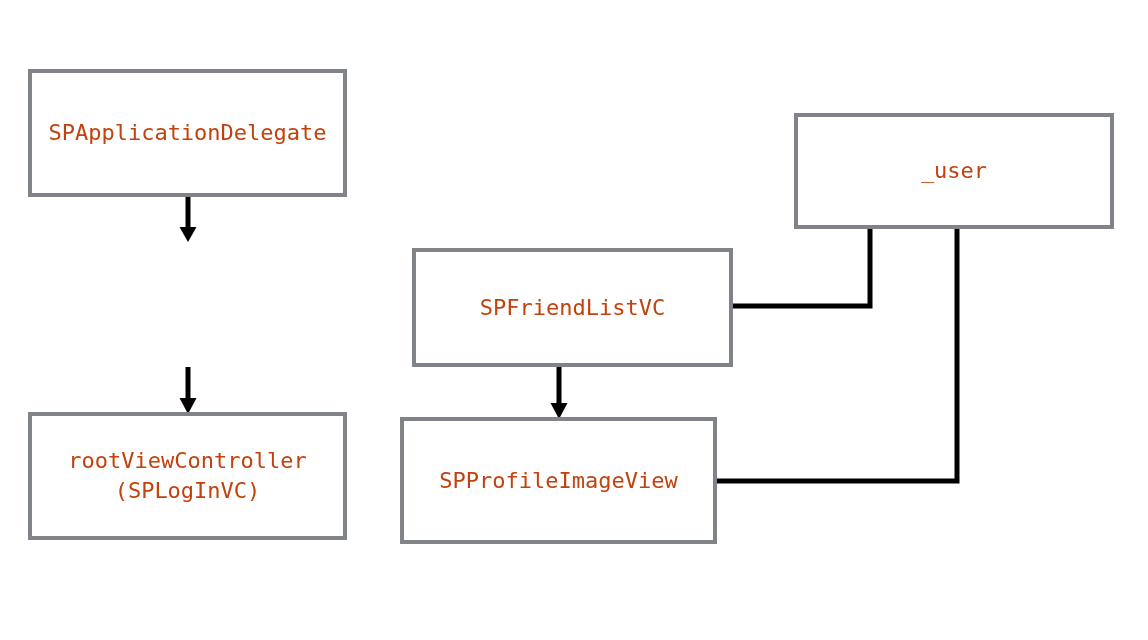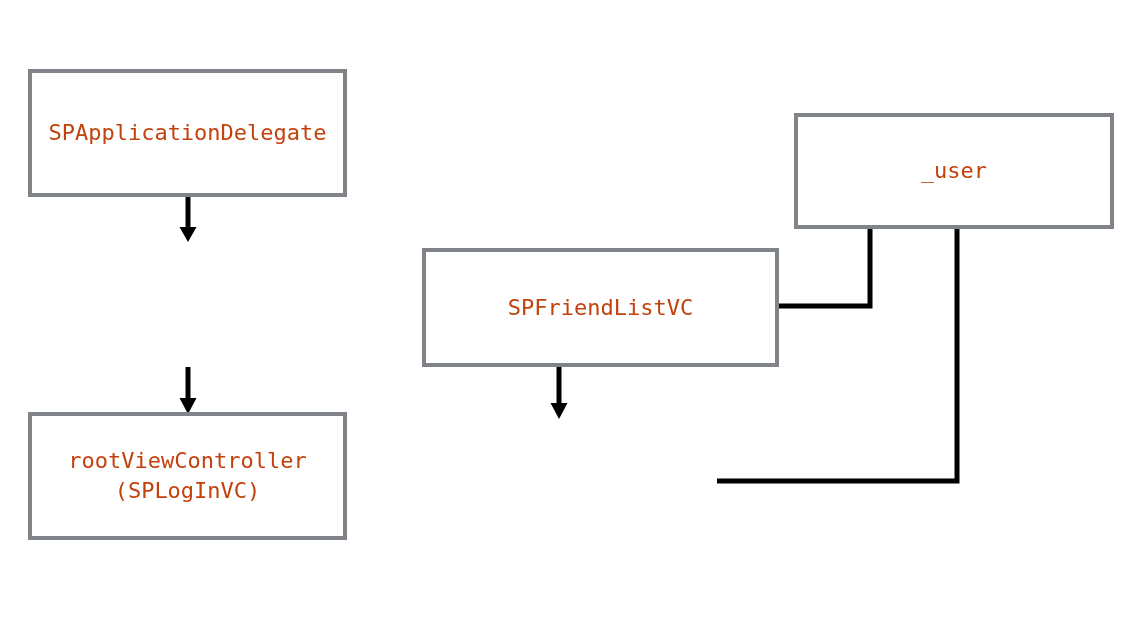--- a/index.html
+++ b/index.html
@@ -84,22 +84,25 @@
   <div class="node-box" style="left:28px; top:69px; width:319px; height:128px;">
     <span class="node-label">SPApplicationDelegate</span>
   </div>
 
 
   <div class="node-box" style="left:28px; top:412px; width:319px; height:128px;align-items:center;">
     <span class="node-label">rootViewController
 (SPLogInVC)</span>
   </div>
 
-  <div class="node-box" style="left:422px; top:248px; width:357px; height:119px;">
+  <div class="node-box" style="left:412px; top:248px; width:321px; height:119px;">
     <span class="node-label">SPFriendListVC</span>
   </div>
 
+  <div class="node-box" style="left:400px; top:417px; width:317px; height:127px;">
+    <span class="node-label">SPProfileImageView</span>
+  </div>
 
   <div class="node-box" style="left:794px; top:69px; width:320px; height:116px;margin-top:44px;">
     <span class="node-label">_user</span>
   </div>
 
 </div>
 
 </body></html>

